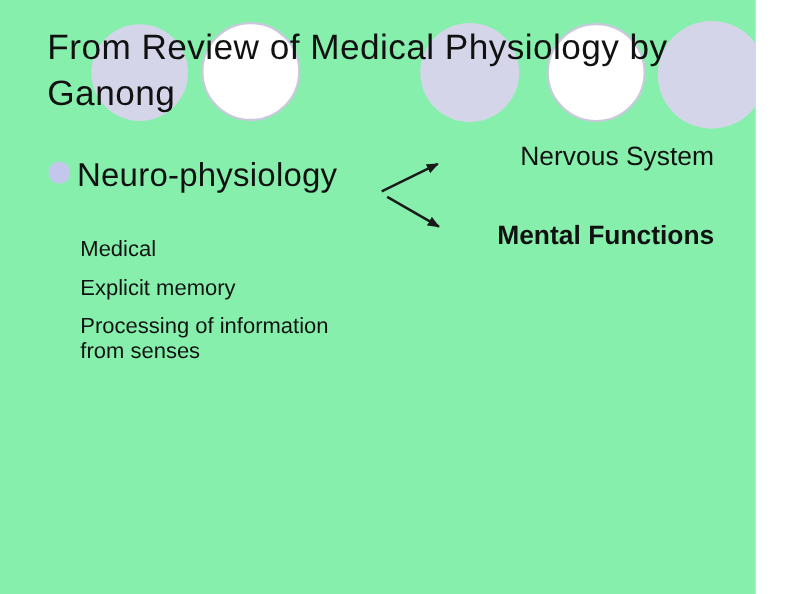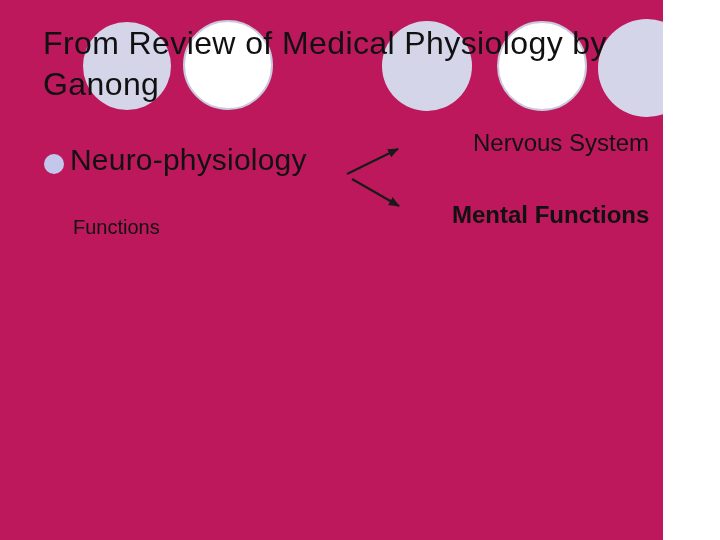--- a/index.html
+++ b/index.html
@@ -4,24 +4,25 @@
 <style>
   html, body {
     margin: 0;
     padding: 0;
     background: #ffffff;
   }
   .slide {
     position: relative;
     width: 663px;
     height: 540px;
-    background: #be185d;
+    background: #86efac;
     overflow: hidden;
     font-family: "Liberation Sans", sans-serif;
     color: #111111;
+    padding-left: 24px;
   }
   .bg-circles {
     position: absolute;
     left: 0;
     top: 0;
     width: 720px;
     height: 540px;
   }
   .slide-title {
     position: absolute;
@@ -33,21 +34,21 @@
     line-height: 41px;
     font-weight: 400;
     letter-spacing: 0.4px;
     color: #111111;
   }
   .bullet-row {
     position: absolute;
     left: 44px;
     top: 140px;
     display: flex;
-    align-items: center;
+    align-items: flex-start;
     gap: 6px;
     height: 40px;
   }
   .bullet-glyph {
     width: 20px;
     height: 20px;
     margin-top: 7px;
     flex: 0 0 auto;
   }
   .bullet-label {
@@ -96,21 +97,23 @@
   <h1 class="slide-title">From Review of Medical Physiology by Ganong</h1>
 
   <div class="bullet-row">
     <svg class="bullet-glyph" viewBox="0 0 20 20" aria-hidden="true">
       <circle cx="10" cy="10" r="10" fill="#c4c7ec"></circle>
     </svg>
     <span class="bullet-label">Neuro-physiology</span>
   </div>
 
   <div class="sublist">
-    <p class="subitem">Functions</p>
+    <p class="subitem">Medical</p>
+    <p class="subitem">Explicit memory</p>
+    <p class="subitem">Processing of information from senses</p>
   </div>
 
   <svg class="arrows-svg" width="90" height="85" viewBox="0 0 90 85" aria-hidden="true">
     <defs>
       <marker id="arrowhead" markerUnits="userSpaceOnUse" markerWidth="12" markerHeight="10" refX="10" refY="4.5" orient="auto">
         <path d="M0,0 L11,4.5 L0,9 z" fill="#1a1a1a"></path>
       </marker>
     </defs>
     <line x1="12" y1="36" x2="63" y2="11" stroke-width="2.2" marker-end="url(#arrowhead)" stroke="#1a1a1a"></line>
     <line x1="17" y1="41" x2="64" y2="68" stroke-width="2.2" marker-end="url(#arrowhead)" stroke="#1a1a1a"></line>

